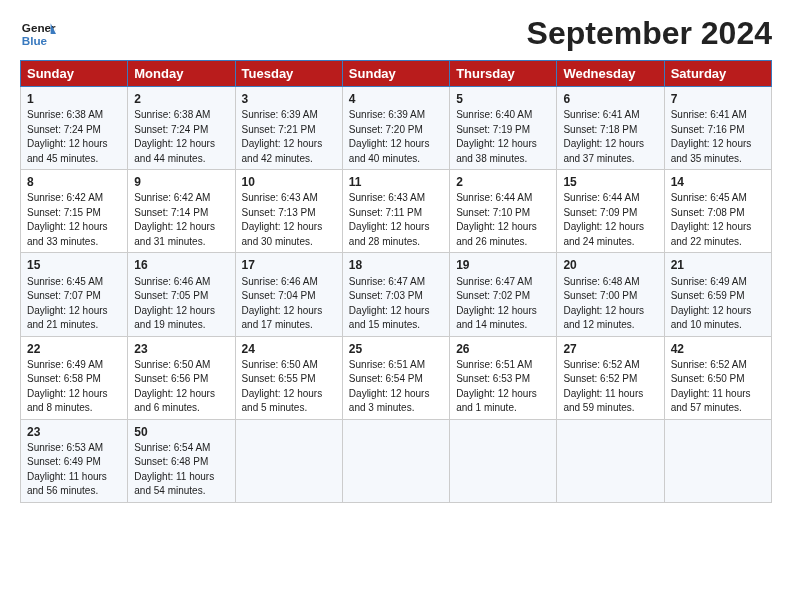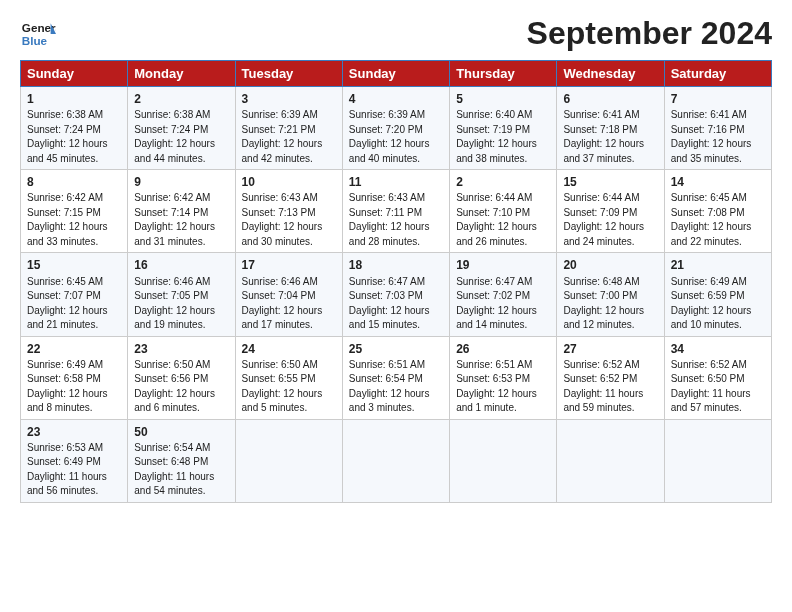--- a/index.html
+++ b/index.html
@@ -225,21 +225,21 @@
   </td>
           <td>
     <span class="day-num">26</span>
     <span class="day-info">Sunrise: 6:51 AM<br>Sunset: 6:53 PM<br>Daylight: 12 hours and 1 minute.</span>
   </td>
           <td>
     <span class="day-num">27</span>
     <span class="day-info">Sunrise: 6:52 AM<br>Sunset: 6:52 PM<br>Daylight: 11 hours and 59 minutes.</span>
   </td>
           <td>
-    <span class="day-num">34</span>
+    <span class="day-num">42</span>
     <span class="day-info">Sunrise: 6:52 AM<br>Sunset: 6:50 PM<br>Daylight: 11 hours and 57 minutes.</span>
   </td>
         </tr>
         <tr>
           <td>
     <span class="day-num">23</span>
     <span class="day-info">Sunrise: 6:53 AM<br>Sunset: 6:49 PM<br>Daylight: 11 hours and 56 minutes.</span>
   </td>
           <td>
     <span class="day-num">50</span>

